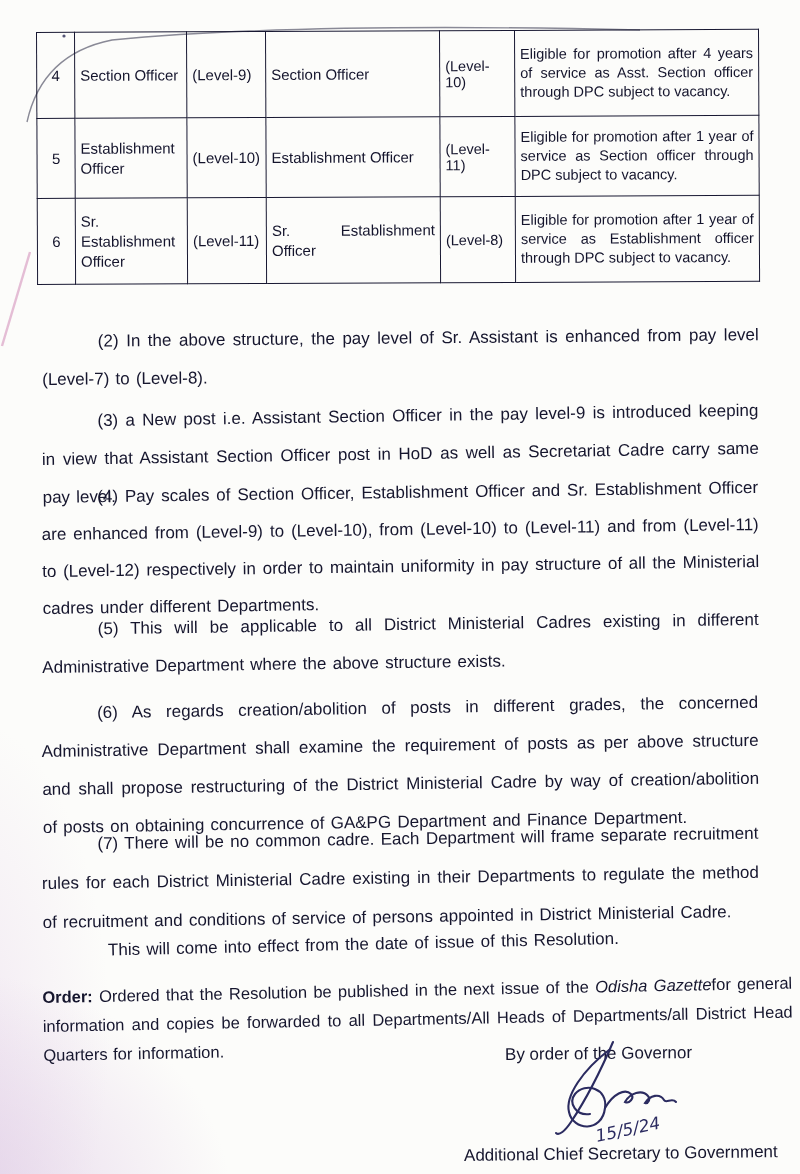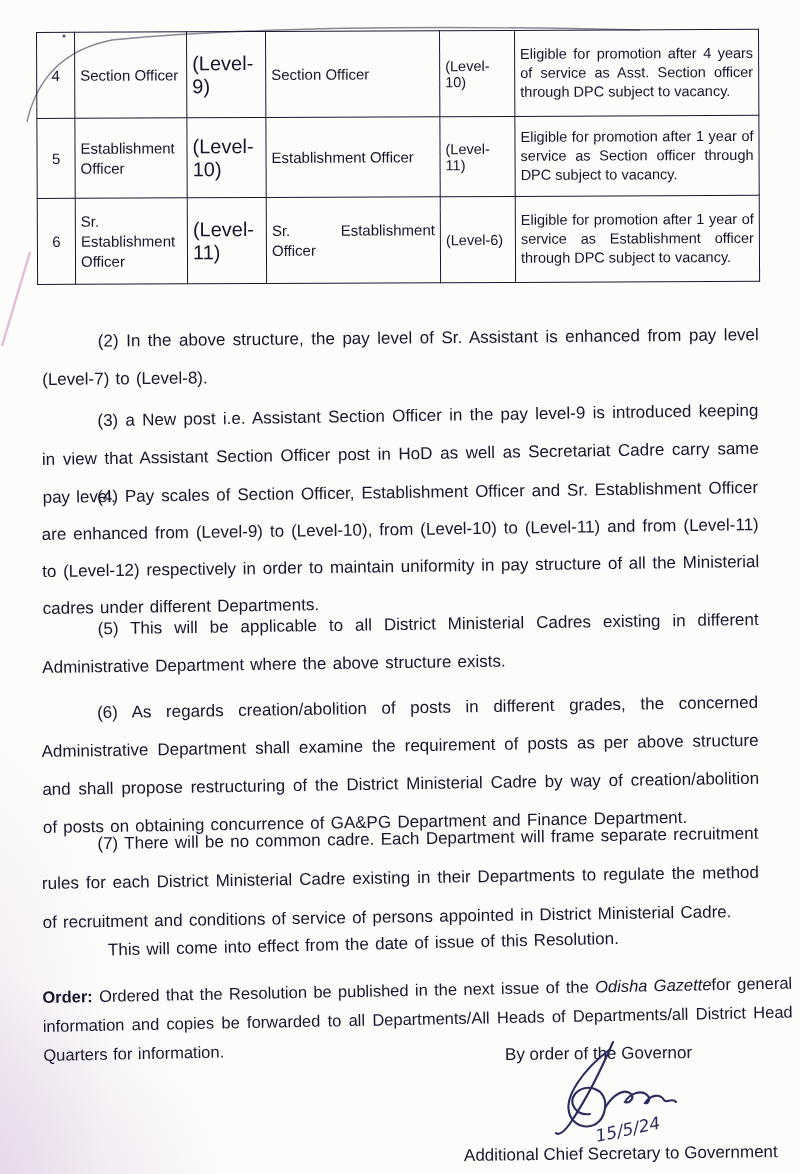--- a/index.html
+++ b/index.html
@@ -18,21 +18,21 @@
   table.grid {
     position:absolute; left:36px; top:32px; width:722px;
     border-collapse:collapse; table-layout:fixed;
     transform:rotate(-0.25deg); transform-origin:left top;
     font-size:15px; color:#14142c;
   }
   table.grid td { border:1.7px solid #181832; vertical-align:middle; padding:2px 5px; }
   tr.r1 { height:86px; } tr.r2 { height:80px; } tr.r3 { height:86px; }
   td.c-sl   { text-align:center; font-size:15px; }
   td.c-post { padding-left:7px; line-height:20px; }
-  td.c-lvl  { font-size:20px; padding-left:3px; padding-right:1px; }
+  td.c-lvl  { font-size:15px; padding-left:3px; padding-right:1px; }
   td.c-new  { text-align:justify; line-height:20px; padding-left:5px; }
   td.c-nlvl { font-size:14.5px; padding-left:2px; padding-right:1px; }
   td.c-rem  { font-size:14.5px; line-height:19px; text-align:justify; padding:2px 6px; }
 
   
   .para {
     position:absolute; left:42px; width:717px;
     font-size:17px; line-height:38px; text-align:justify;
     text-indent:56px; word-spacing:1.5px;
     transform-origin:left center; color:#16162e;
@@ -98,21 +98,21 @@
       <td class="c-lvl">(Level-10)</td>
       <td class="c-new">Establishment Officer</td>
       <td class="c-nlvl">(Level-11)</td>
       <td class="c-rem">Eligible for promotion after 1 year of service as Section officer through DPC subject to vacancy.</td>
     </tr>
     <tr class="r3">
       <td class="c-sl">6</td>
       <td class="c-post">Sr. Establishment Officer</td>
       <td class="c-lvl">(Level-11)</td>
       <td class="c-new">Sr. Establishment Officer</td>
-      <td class="c-nlvl">(Level-6)</td>
+      <td class="c-nlvl">(Level-8)</td>
       <td class="c-rem">Eligible for promotion after 1 year of service as Establishment officer through DPC subject to vacancy.</td>
     </tr>
   </tbody>
     </table>
 
   <p id="p2" class="para">(2) In the above structure, the pay level of Sr. Assistant is enhanced from pay level (Level-7) to (Level-8).</p>
   <p id="p3" class="para">(3) a New post i.e. Assistant Section Officer in the pay level-9 is introduced keeping in view that Assistant Section Officer post in HoD as well as Secretariat Cadre carry same pay level.</p>
   <p id="p4" class="para">(4) Pay scales of Section Officer, Establishment Officer and Sr. Establishment Officer are enhanced from (Level-9) to (Level-10), from (Level-10) to (Level-11) and from (Level-11) to (Level-12) respectively in order to maintain uniformity in pay structure of all the Ministerial cadres under different Departments.</p>
   <p id="p5" class="para">(5) This will be applicable to all District Ministerial Cadres existing in different Administrative Department where the above structure exists.</p>
   <p id="p6" class="para">(6) As regards creation/abolition of posts in different grades, the concerned Administrative Department shall examine the requirement of posts as per above structure  and shall propose restructuring of the District Ministerial Cadre by way of creation/abolition of posts on obtaining concurrence of GA&amp;PG Department and Finance Department.</p>

